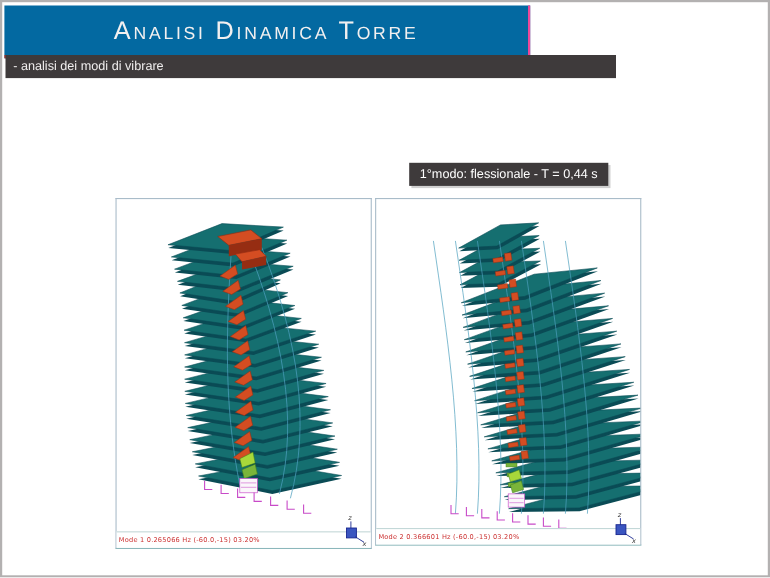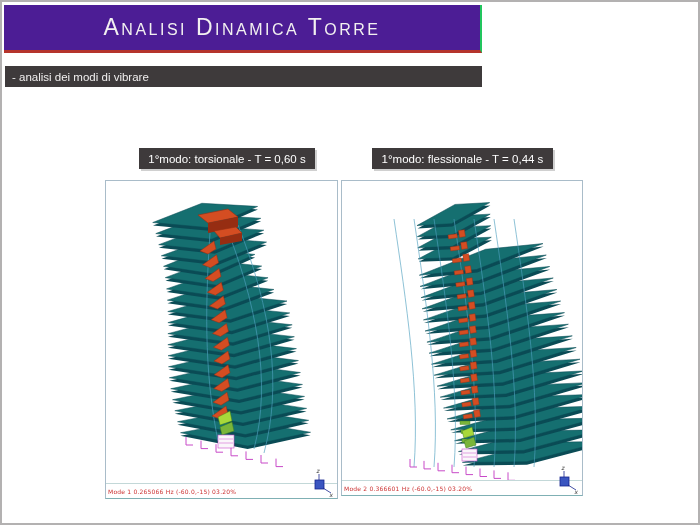--- a/index.html
+++ b/index.html
@@ -3,29 +3,29 @@
 <meta charset="utf-8">
 <style>
   html,body{margin:0;padding:0;background:#ffffff;}
   .slide{
     position:relative; width:700px; height:525px; background:#ffffff;
     border:2px solid #b3b1b1; box-sizing:border-box; overflow:hidden;
     font-family:"Liberation Sans", sans-serif;
   }
   .title-bar{
     position:absolute; left:2px; top:3px; width:476px; height:45px;
-    background:#4c1d95; border-right:2px solid #22c55e; border-bottom:3px solid #b5342c;
+    background:#0369a1; border-right:2px solid #ec4899; border-bottom:3px solid #b5342c;
     display:flex; align-items:center; justify-content:center;
   }
   .title-text{
     color:#f2f0f0; font-size:23px; font-variant:small-caps; letter-spacing:2.5px;
     font-weight:400; white-space:nowrap;
   }
   .subtitle-bar{
-    position:absolute; left:3px; top:64px; width:477px; height:21px;
+    position:absolute; left:3px; top:48px; width:555px; height:21px;
     background:#3e3a3b; display:flex; align-items:center;
   }
   .subtitle-text{ color:#f0eeee; font-size:11.5px; padding-left:7px; white-space:nowrap;}
   .caption{
     position:absolute; top:146px; height:21px; background:#3e3a3b; color:#ffffff;
     font-size:11.5px; display:flex; align-items:center; justify-content:center;
     white-space:nowrap; box-shadow:2px 2px 0 rgba(120,120,120,0.35);
   }
   .caption-1{ left:137px; width:176px; }
   .caption-2{ left:370px; width:181px; }
@@ -53,21 +53,20 @@
 <div class="slide">
 
   <div class="title-bar">
     <span class="title-text">Analisi Dinamica Torre</span>
   </div>
 
   <div class="subtitle-bar">
     <span class="subtitle-text">- analisi dei modi di vibrare</span>
   </div>
 
-  <div class="caption caption-1">1°modo: torsionale - T = 0,60 s</div>
   <div class="caption caption-2">1°modo: flessionale - T = 0,44 s</div>
 
   <div class="panel panel-1">
     <svg id="tower1" class="tower" width="231" height="303" viewBox="0 0 231 303">
         <g transform="translate(74.60292250900537,240) rotate(2 64.98506383606014 10)">
           <polygon points="0,17 62.385661282617725,3 129.97012767212027,12 67.58446638950254,28" fill="#0a4b55"></polygon>
           <polygon points="0,14 62.385661282617725,0 129.97012767212027,9 67.58446638950254,25" fill="#156f70" stroke="#0a4b55" stroke-width="0.5"></polygon>
         </g>
         <g transform="translate(71.60207249689643,228.52631578947367) rotate(1.5789473684210522 65.53994706383558 10)">
           <polygon points="0,17 62.91834918128216,3 131.07989412767117,12 68.16154494638901,28" fill="#0a4b55"></polygon>

